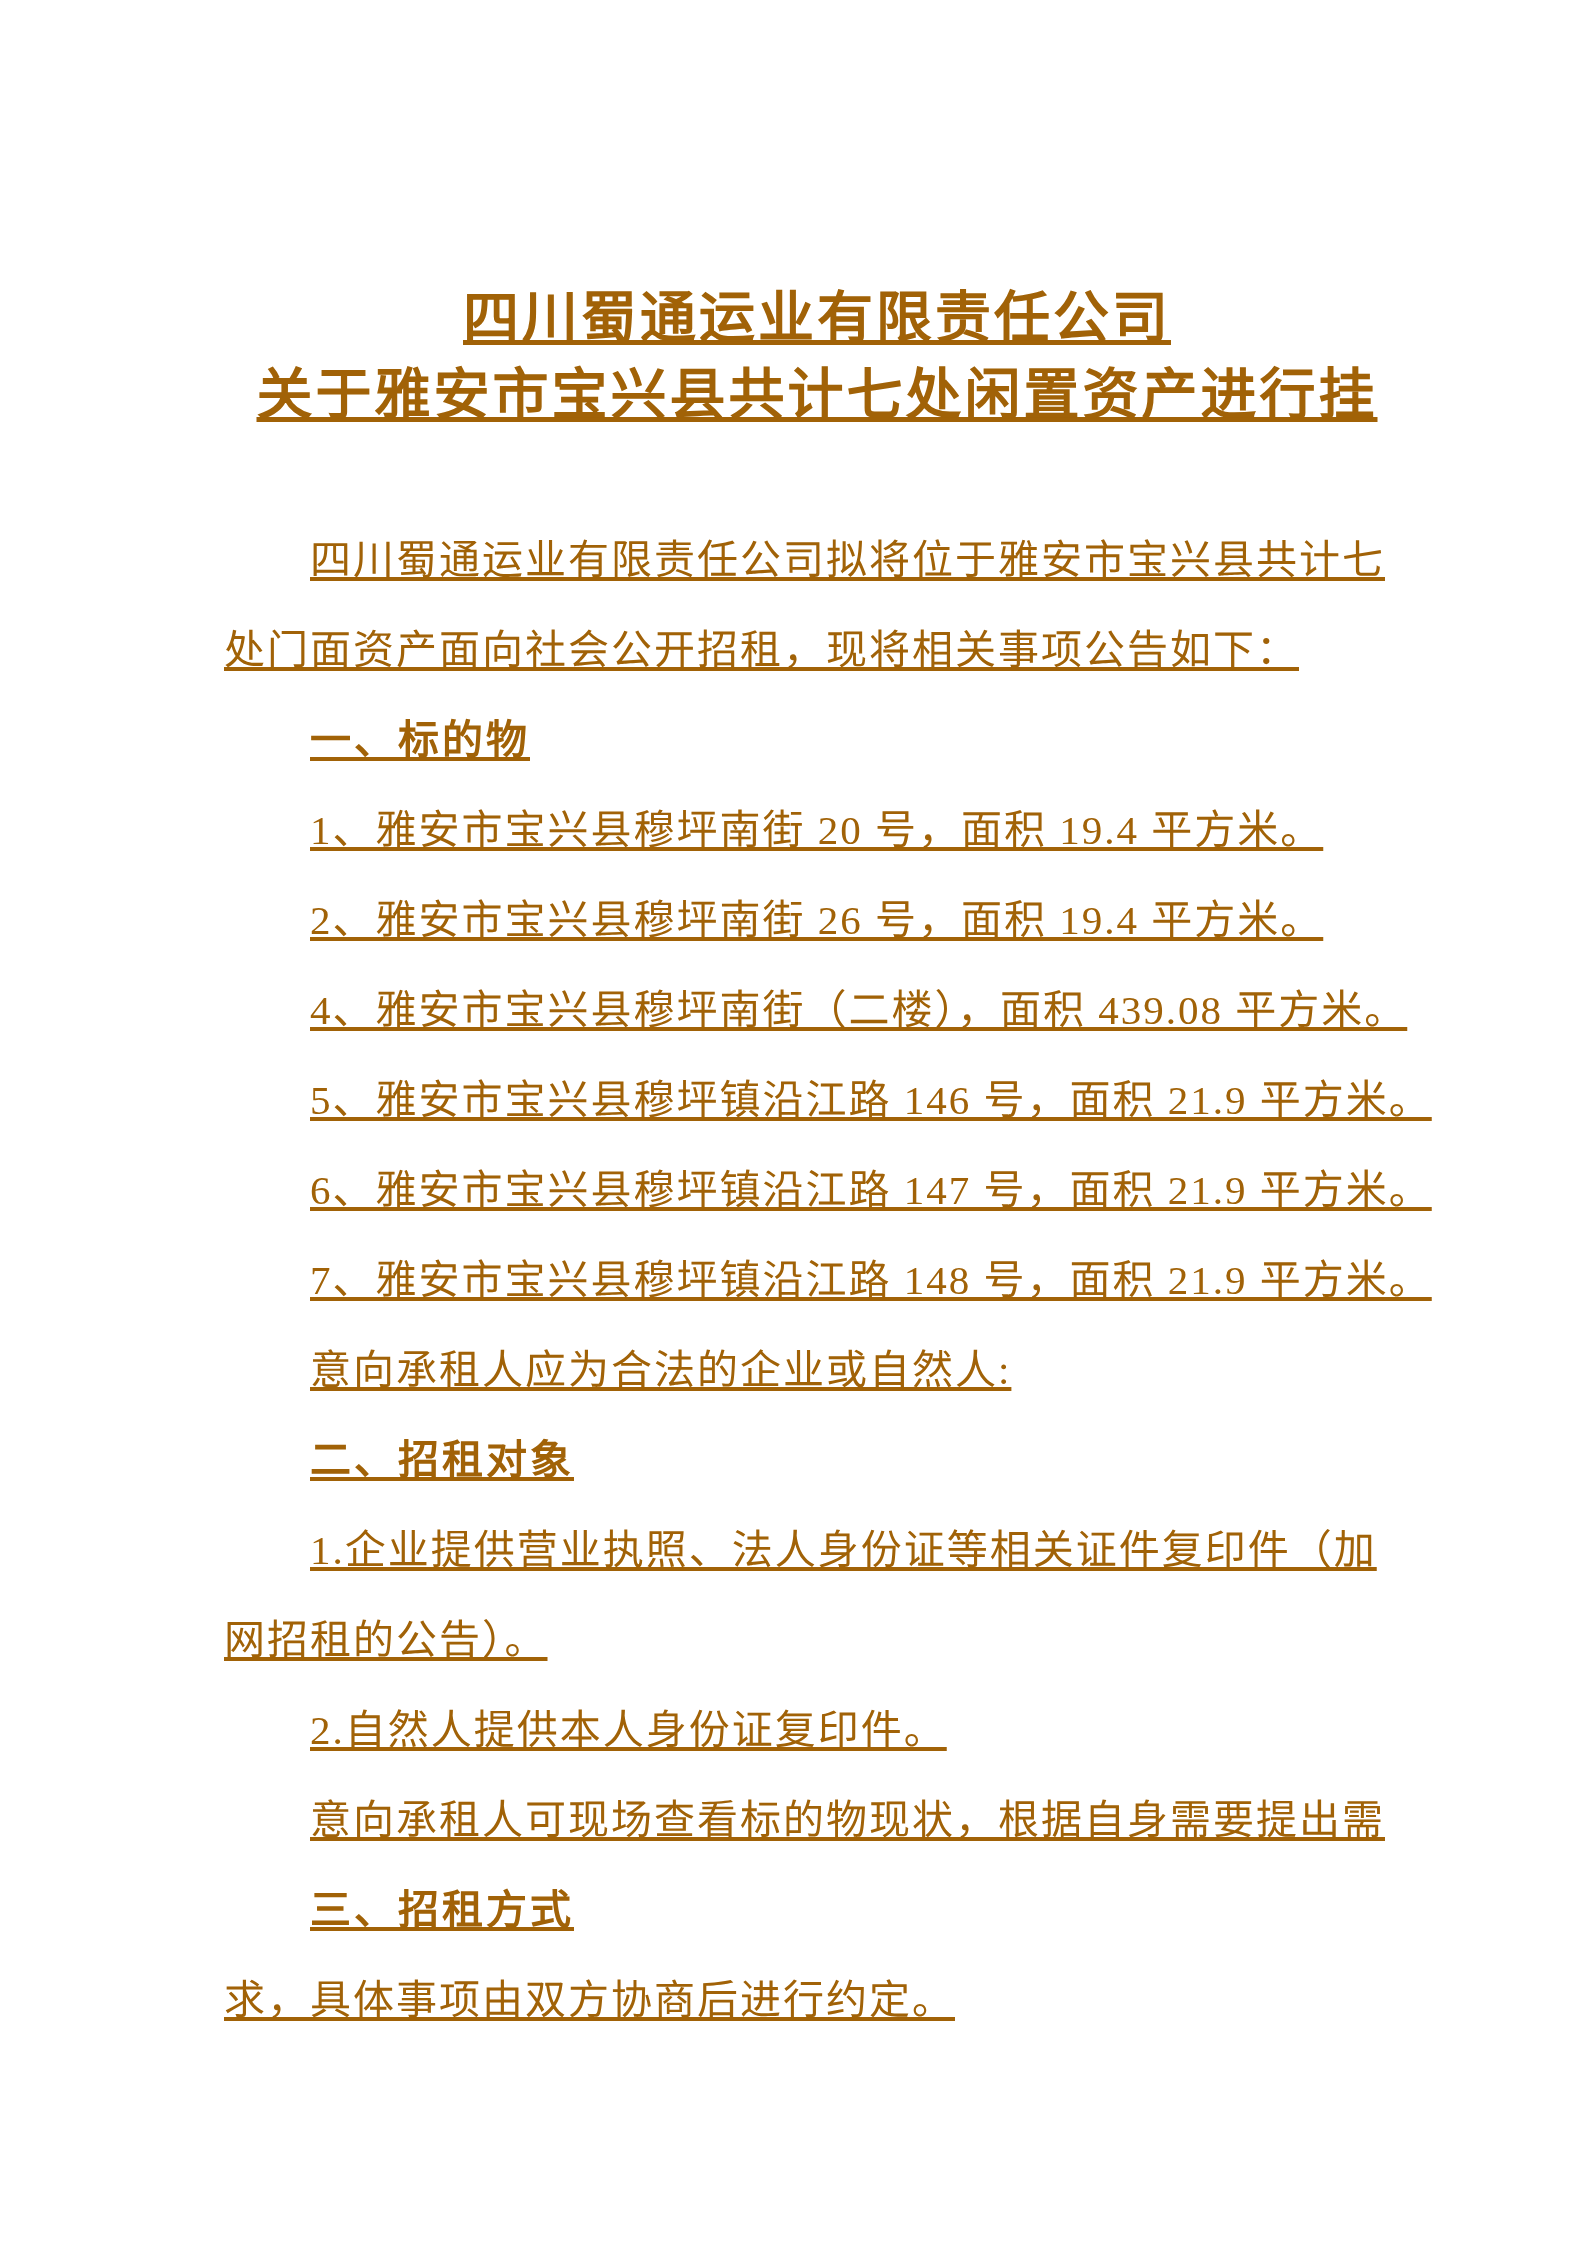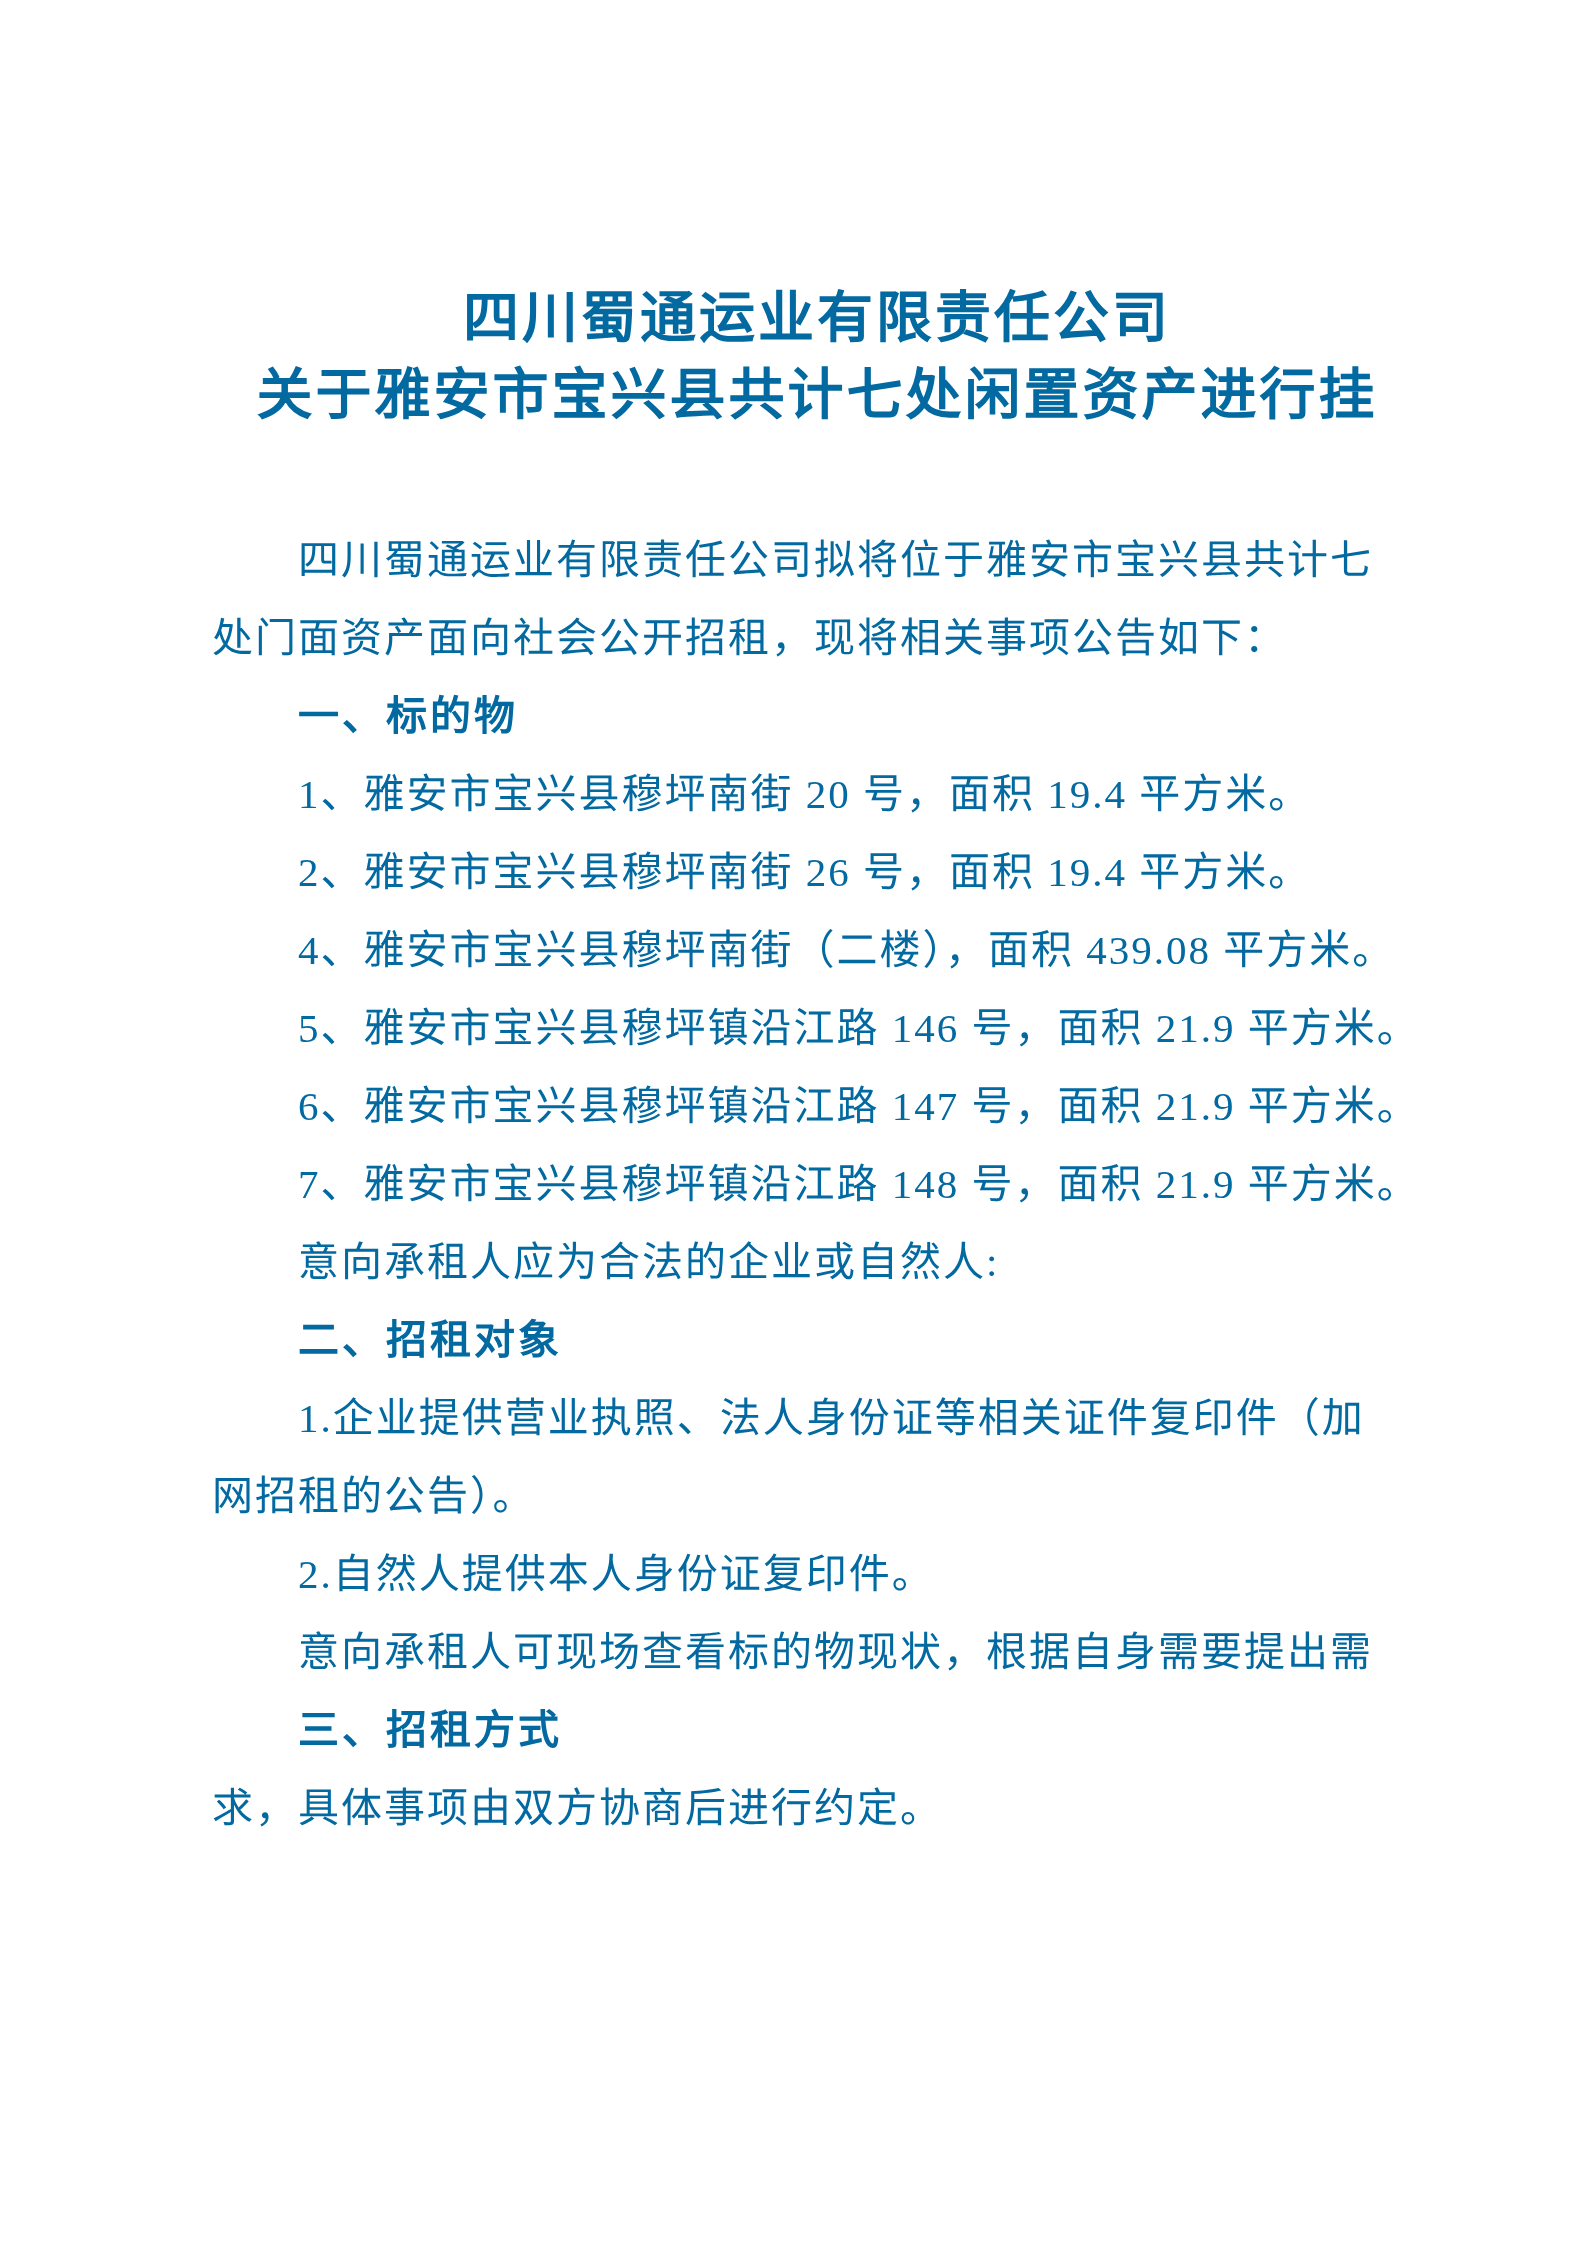--- a/index.html
+++ b/index.html
@@ -5,22 +5,23 @@
   html, body {
     margin: 0;
     padding: 0;
     background: #ffffff;
   }
   .page {
     position: relative;
     width: 1587px;
     height: 2245px;
     background: #ffffff;
-    color: #0369a1;
+    color: #a16207;
     overflow: hidden;
+    text-decoration: underline;
   }
   .content {
     padding: 280px 162px 0 212px;
   }
   .doc-title {
     width: 1210px;
     text-align: center;
     font-family: "Liberation Serif", "DejaVu Serif", serif;
     font-weight: bold;
     font-size: 56px;
@@ -34,21 +35,21 @@
   .doc-body {
     margin-top: 87px;
     width: 1210px;
     font-family: "Liberation Serif", "DejaVu Serif", serif;
     font-size: 41px;
     line-height: 78px;
     letter-spacing: 2px;
     text-align: left;
   }
   .doc-body p {
-    margin: 0;
+    margin: 12px;
     padding: 0;
     white-space: nowrap;
   }
   .line-indent {
     text-indent: 86px;
   }
   .line-flush {
     text-indent: 0;
   }
   .sec-heading {

